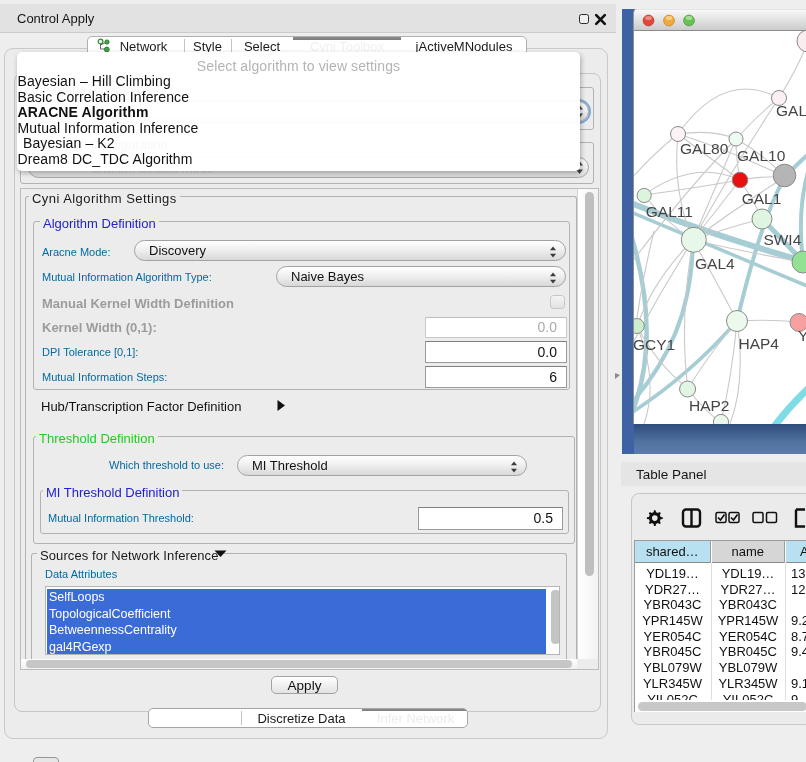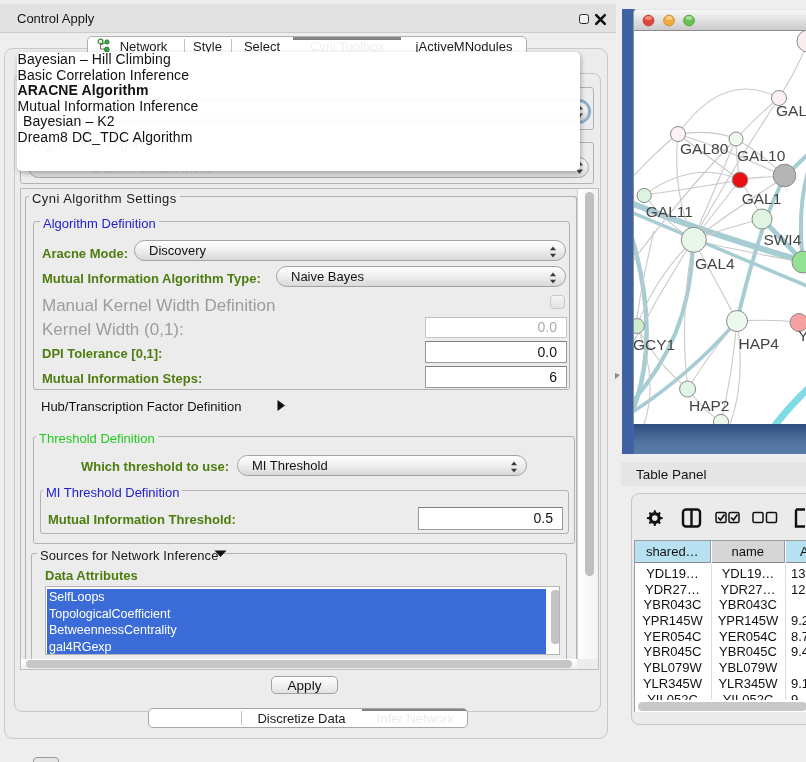--- a/index.html
+++ b/index.html
@@ -10,22 +10,22 @@
   .grp { position:absolute; border:1px solid #b2b2b2; border-radius:3px; }
   .grp > span { position:absolute; top:-5px; background:#ececec; padding:0 3px;
     font-size:13px; line-height:13px; white-space:nowrap; }
   .combo { position:absolute; height:21px; border-radius:10.5px;
     background:linear-gradient(#ffffff,#f0f0f0 45%,#d8d8d8);
     border:1px solid #a2a2a2; }
   .combo .ct { position:absolute; left:14px; top:0; line-height:19px; font-size:13px; color:#111; white-space:nowrap; }
   .combo svg { position:absolute; right:8px; top:4.5px; }
   .field { position:absolute; background:#fff; border:1px solid #9a9a9a; border-top-color:#808080;
     font-size:14px; color:#111; text-align:right; }
-  .blab { position:absolute; font-size:13px; font-weight:bold; color:#4d7c0f; white-space:nowrap; }
-  .glab { position:absolute; font-size:17px; font-weight:normal; color:#9c9c9c; white-space:nowrap; }
+  .blab { position:absolute; font-size:11px; font-weight:normal; color:#0369a1; white-space:nowrap; }
+  .glab { position:absolute; font-size:13px; font-weight:bold; color:#9c9c9c; white-space:nowrap; }
   .seg { position:absolute; top:0; bottom:16px; font-size:13px; color:#1a1a1a; text-align:center; }
   .vline { position:absolute; top:2px; bottom:2px; width:1px; background:#c3c3c3; }
 </style>
 </head>
 <body>
 <div id="stage">
 
 <div class="abs" style="left:0px; top:4px; width:616px; height:29px; background:#e2e2e2; border-bottom:1px solid #cbcbcb;"></div>
 <div class="abs" style="left:17px; top:11px; font-size:13px; color:#151515;">Control Apply</div>
 <div class="abs" style="left:579px; top:14px; width:10px; height:10px; border:1.6px solid #2a2a2a; border-radius:2.5px; background:#efefef;"></div>
@@ -127,20 +127,21 @@
   </div>
   <div class="abs" style="left:505px; top:3px; width:8.5px; height:54px; background:#c4c4c4; border-radius:4px;"></div>
 </div>
 
 <div class="abs" style="left:577px; top:189px; width:21px; height:470px; background:linear-gradient(90deg,#ffffff,#f2f2f2); border-left:1px solid #d2d2d2;"></div>
 <div class="abs" style="left:585px; top:192px; width:9px; height:384px; background:#bfbfbf; border-radius:4.5px;"></div>
 <div class="abs" style="left:21px; top:659px; width:556px; height:10px; background:linear-gradient(#ffffff,#f0f0f0);"></div>
 <div class="abs" style="left:26px; top:660px; width:546px; height:8px; background:#c6c6c6; border-radius:4px;"></div>
 
 <div class="abs" style="left:17px; top:52px; width:563px; height:119px; background:rgba(255,255,255,0.97); border-radius:5px; box-shadow:1px 2px 5px rgba(0,0,0,0.3); z-index:5;">
+  <div style="height:22px; line-height:29px; text-align:center; font-size:14px; color:#b4b4b4; letter-spacing:0.1px;">Select algorithm to view settings</div>
   <div style="height:15.5px; line-height:15.5px; font-size:14px; color:#111; padding-left:0.5px; letter-spacing:0.1px;">Bayesian – Hill Climbing</div>
   <div style="height:15.5px; line-height:15.5px; font-size:14px; color:#111; padding-left:0.5px; letter-spacing:0.1px;">Basic Correlation Inference</div>
   <div style="height:15.5px; line-height:15.5px; font-size:14px; color:#111; padding-left:0.5px; letter-spacing:0.1px; font-weight:bold;">ARACNE Algorithm</div>
   <div style="height:15.5px; line-height:15.5px; font-size:14px; color:#111; padding-left:0.5px; letter-spacing:0.1px;">Mutual Information Inference</div>
   <div style="height:15.5px; line-height:15.5px; font-size:14px; color:#111; padding-left:6px; letter-spacing:0.1px;">Bayesian – K2</div>
   <div style="height:15.5px; line-height:15.5px; font-size:14px; color:#111; padding-left:0.5px; letter-spacing:0.1px;">Dream8 DC_TDC Algorithm</div>
 </div>
 
 <div class="abs" style="left:87px; top:36px; width:440px; height:21px; background:#ffffff; border:1px solid #b0b0b0; border-radius:5px; overflow:hidden;">
   <div class="seg" style="left:0; width:96px; line-height:20px; padding-left:15px;">Network</div>

